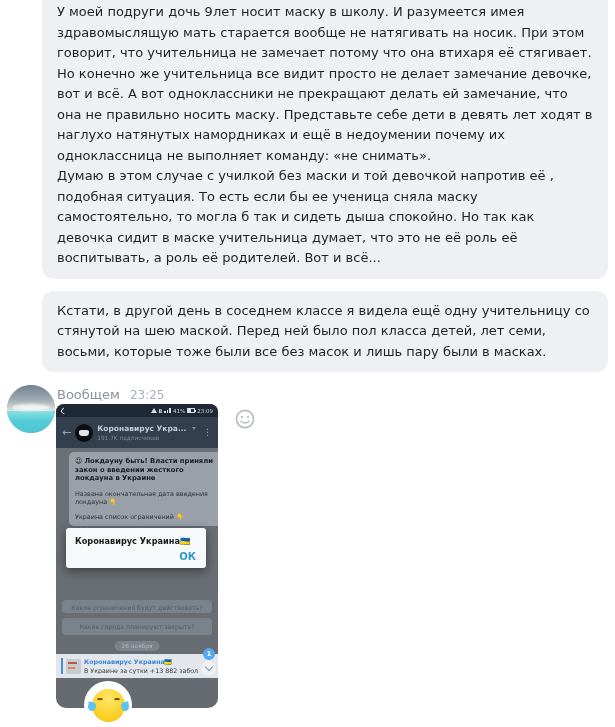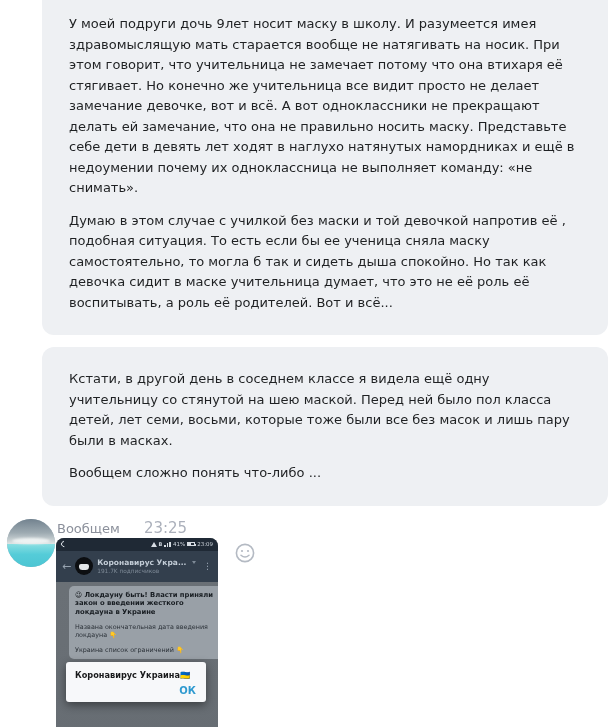--- a/index.html
+++ b/index.html
@@ -7,38 +7,38 @@
   body {
     width:615px; height:727px; overflow:hidden; background:#fff;
     font-family:"DejaVu Sans","Liberation Sans",sans-serif;
     -webkit-font-smoothing:antialiased;
   }
   
   .bubble {
     margin-left:42px; width:566px; background:#eef0f3; border-radius:12px;
     padding:10px 15px; font-size:13px; line-height:20.5px; color:#1f2123;
   }
-  .bubble p { margin:12px; }
+  .bubble p { margin:0; }
   .bubble1 { margin-top:-8px; border-top-left-radius:6px; border-top-right-radius:6px; }
   .bubble2 { margin-top:12px; }
   
   .sender-row { position:relative; margin-top:12px; height:18px; }
   .avatar {
     position:absolute; left:7px; top:1px; width:48px; height:48px; border-radius:50%;
     overflow:hidden; background:#9fb0ba; z-index:2;
   }
   .avatar .sky { position:absolute; top:0; left:0; right:0; height:54%;
     background:linear-gradient(180deg,#72828f 0%,#9daab1 55%,#dfe5e5 100%); }
   .avatar .sea { position:absolute; bottom:0; left:0; right:0; height:46%;
     background:linear-gradient(180deg,#8adfe2 0%,#55ccd8 45%,#4cc5d3 100%); }
   .avatar .cloud { position:absolute; top:40%; left:10%; width:80%; height:14%;
     background:#eef2f2; border-radius:50%; filter:blur(1px); }
   .sender-meta { margin-left:57px; white-space:nowrap; }
   .sender-name { font-size:13px; color:#8b909b; }
-  .sender-time { font-size:15px; color:#abb0bb; margin-left:24px; }
+  .sender-time { font-size:12px; color:#abb0bb; margin-left:10px; }
   
   .phone-wrap { position:relative; margin-left:56px; margin-top:2px; width:260px; height:306px; }
   .phone {
     position:relative; width:162px; height:304px; border-radius:8px 8px 10px 10px;
     overflow:hidden; background:linear-gradient(180deg,#6b7177 0%,#656b71 100%);
     cursor:pointer;
   }
   .p-status { position:relative; height:13px; background:#1f2935; display:flex;
     align-items:center; padding:0 5px; color:#ccd3db; font-size:5.5px; gap:2px; }
   .call-icon { width:6px; height:6px; border:1.4px solid transparent;
@@ -127,21 +127,20 @@
 
 <div>
 
   <div class="bubble bubble1">
     <p>У моей подруги дочь 9лет носит маску в школу. И разумеется имея здравомыслящую мать старается вообще не натягивать на носик. При этом говорит, что учительница не замечает потому что она втихаря её стягивает. Но конечно же учительница все видит просто не делает замечание девочке, вот и всё. А вот одноклассники не прекращают делать ей замечание, что она не правильно носить маску. Представьте  себе дети в девять лет ходят в наглухо натянутых намордниках и ещё в недоумении почему их одноклассница не выполняет команду: «не снимать».</p>
     <p>Думаю в этом случае с училкой без маски и той девочкой напротив её , подобная ситуация. То есть если бы ее ученица сняла маску самостоятельно,  то могла б так и сидеть дыша спокойно. Но так как девочка сидит в маске учительница думает, что это не её роль её воспитывать, а роль её родителей. Вот и всё...</p>
   </div>
 
   <div class="bubble bubble2">
     <p>Кстати, в другой день в соседнем классе я видела ещё одну учительницу со стянутой на шею маской. Перед ней было  пол класса детей, лет семи, восьми, которые тоже были все без масок и лишь пару были в масках.</p>
-    <p>Вообщем сложно понять что-либо ...</p>
   </div>
 
   <div class="sender-row">
     <div class="avatar">
       <div class="sky"></div>
       <div class="sea"></div>
       <div class="cloud"></div>
     </div>
     <div class="sender-meta">
       <span class="sender-name">Вообщем</span><span class="sender-time">23:25</span>

